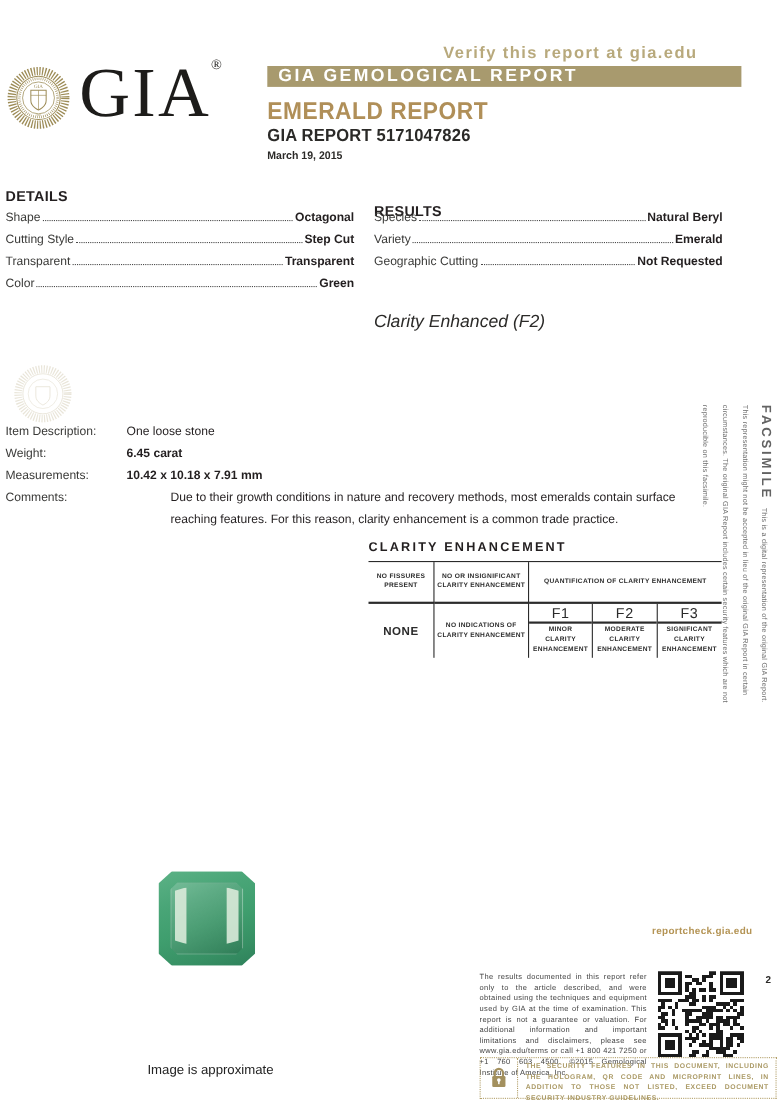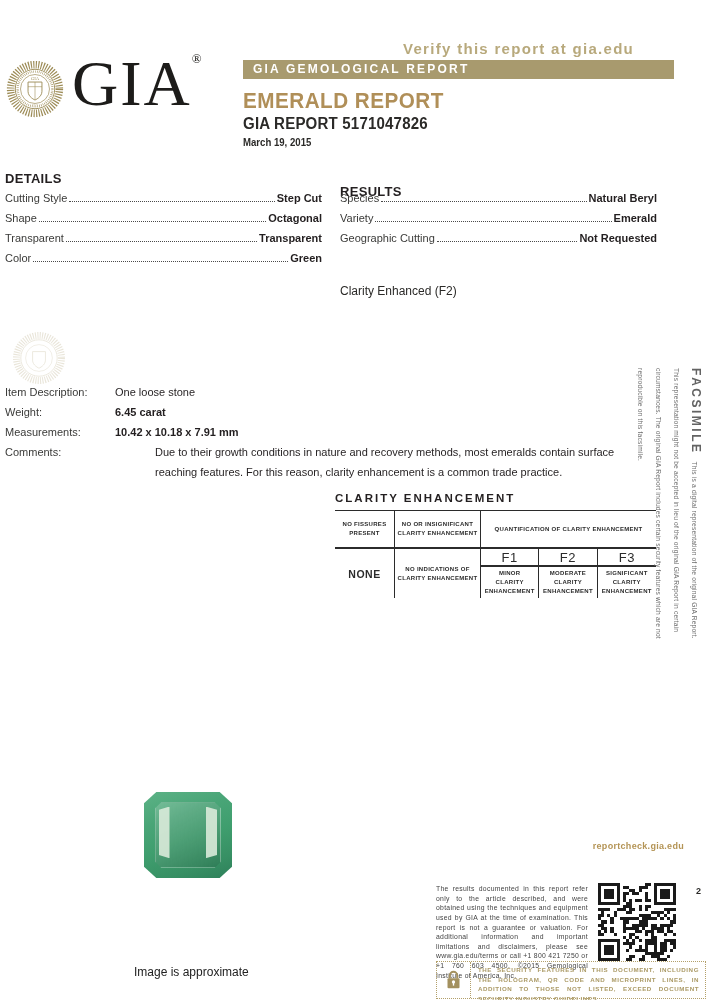--- a/index.html
+++ b/index.html
@@ -4,21 +4,21 @@
 <style>
   * { margin:0; padding:0; box-sizing:border-box; }
   html,body { background:#fff; }
   body { font-family:"Liberation Sans", sans-serif; color:#2b2a28; }
   .page { position:relative; width:712px; height:1000px; margin:0 auto; background:#fff; overflow:hidden; }
 
   
   .verify { position:absolute; left:403px; top:40px; font-size:15px; font-weight:bold;
             letter-spacing:1.3px; color:#b8a97c; text-decoration:none; }
   .banner { position:absolute; left:243px; top:60px; width:431px; height:19px; background:#a89a6e;
-            color:#fff; font-size:12px; font-weight:bold; letter-spacing:2.2px; line-height:19px;
+            color:#fff; font-size:16px; font-weight:bold; letter-spacing:2.2px; line-height:19px;
             padding-left:10px; }
   .rep-title { position:absolute; left:243px; top:88px; font-size:22px; font-weight:bold;
                color:#b08f58; letter-spacing:0.5px; transform:scaleX(0.94); transform-origin:left top; white-space:nowrap; }
   .rep-no { position:absolute; left:243px; top:115px; font-size:16px; font-weight:bold;
             color:#2b2a28; letter-spacing:0.2px; transform:scaleX(0.94); transform-origin:left top; white-space:nowrap; }
   .rep-date { position:absolute; left:243px; top:137px; font-size:10px; font-weight:bold;
               color:#2b2a28; transform:scaleX(0.96); transform-origin:left top; }
   .gia-seal { position:absolute; left:6px; top:56px; width:58px; height:66px; }
   .gia-word { position:absolute; left:72px; top:52px; font-family:"Liberation Serif", serif;
               font-size:64px; line-height:1; color:#1d1c1a; letter-spacing:2px; }
@@ -26,21 +26,21 @@
 
   
   .sec-head { position:absolute; font-size:13px; font-weight:bold; color:#231f20; letter-spacing:0.3px; }
   .col { position:absolute; width:317px; }
   .drow { display:flex; align-items:baseline; height:20px; font-size:11px; color:#3a3a38; }
   .drow .lbl { white-space:nowrap; }
   .drow .dots { flex:1; border-bottom:1.5px dotted #4a4a4a; margin:0 2px 3px 2px; }
   .drow .val { white-space:nowrap; font-weight:bold; color:#231f20; }
   .treat-head { position:absolute; left:340px; top:260px; font-size:13px; font-weight:bold; color:#231f20; }
   .treat-head .note { font-size:9px; font-weight:normal; letter-spacing:0; color:#3a3a38; }
-  .treat-val { position:absolute; left:340px; top:284px; font-size:12px; color:#2b2a28; }
+  .treat-val { position:absolute; left:340px; top:284px; font-size:16px; color:#2b2a28;font-style:italic; }
 
   
   .item-block { position:absolute; left:5px; top:382px; width:620px; }
   .irow { display:grid; grid-template-columns:110px 1fr; font-size:11px; line-height:20px; color:#3a3a38; }
   .irow .ival { color:#231f20; }
   .irow .bold { font-weight:bold; }
   .watermark { position:absolute; left:12px; top:328px; width:54px; height:60px; opacity:0.22; }
 
   
   .cl-title { position:absolute; left:335px; top:492px; font-size:11.5px; font-weight:bold;
@@ -111,28 +111,28 @@
 
   <a class="verify" href="#">Verify this report at gia.edu</a>
   <div class="banner">GIA GEMOLOGICAL REPORT</div>
   <div class="rep-title">EMERALD REPORT</div>
   <div class="rep-no">GIA REPORT 5171047826</div>
   <div class="rep-date">March 19, 2015</div>
 
   <div class="sec-head" style="left:5px; top:171px;">DETAILS</div>
   <div class="col" style="left:5px; top:192px;">
     <div class="drow">
+      <span class="lbl">Shape</span>
+        <span class="dots"></span>
+        <span class="val">Octagonal</span>
+    </div>
+    <div class="drow">
       <span class="lbl">Cutting Style</span>
         <span class="dots"></span>
         <span class="val">Step Cut</span>
-    </div>
-    <div class="drow">
-      <span class="lbl">Shape</span>
-        <span class="dots"></span>
-        <span class="val">Octagonal</span>
     </div>
     <div class="drow">
       <span class="lbl">Transparent</span>
         <span class="dots"></span>
         <span class="val">Transparent</span>
     </div>
     <div class="drow">
       <span class="lbl">Color</span>
         <span class="dots"></span>
         <span class="val">Green</span>

